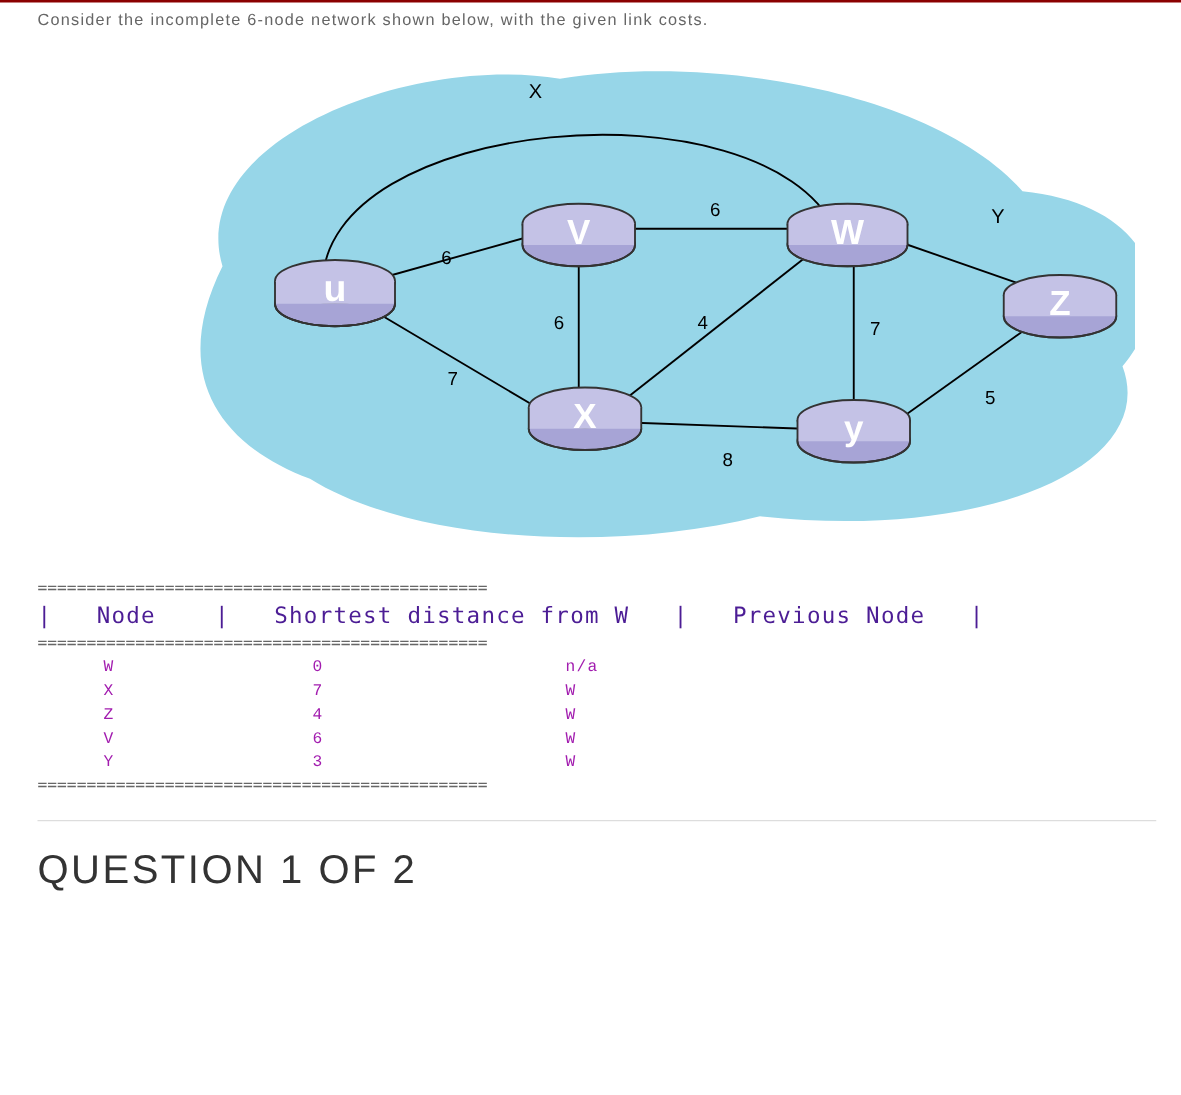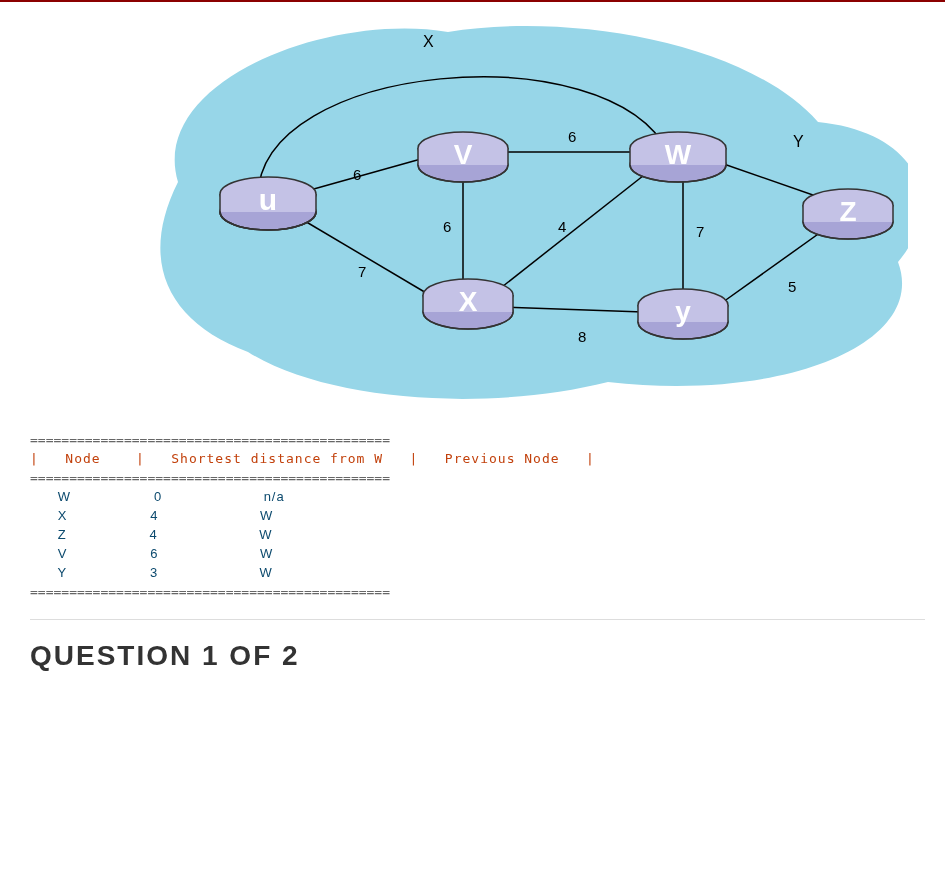--- a/index.html
+++ b/index.html
@@ -34,61 +34,62 @@
   }
   .divider {
     color: #666;
     font-family: Verdana, monospace;
     font-size: 13px;
     letter-spacing: 0px;
     margin: 2px 0;
     white-space: pre;
   }
   .table-header {
-    color: #c2410c;
+    color: #4c1d95;
     font-family: Verdana, monospace;
-    font-size: 13px;
+    font-size: 18px;
     white-space: pre;
     letter-spacing: 1px;
     margin: 4px 0;
   }
   .table-row {
-    color: #0c4a6e;
-    font-family: Liberation Sans, sans-serif;
+    color: #a21caf;
+    font-family: Liberation Mono, monospace;
     font-size: 13px;
     white-space: pre;
     margin: 4px 0;
     letter-spacing: 1px;
   }
   .question-sep {
     height: 1px;
     background: #ddd;
     margin: 20px 0;
   }
   .question-heading {
     font-family: Arial, Helvetica, sans-serif;
-    font-weight: 700;
-    font-size: 28px;
+    font-weight: 400;
+    font-size: 32px;
     letter-spacing: 2px;
     color: #333;
     margin: 20px 0 2px 0;
   }
   .question-text {
     color: #666;
     font-size: 13px;
     letter-spacing: 0.5px;
     line-height: 1.6;
     max-width: 700px;
   }
 </style>
 </head>
 <body>
 
 <div class="container">
 
+  <p class="intro">Consider the incomplete 6-node network shown below, with the given link costs.</p>
 
   <div class="diagram-wrap">
     <svg width="860" height="420" viewBox="0 0 860 420">
 
       <path d="M 130 180
                C 100 80, 280 10, 400 30
                C 520 10, 700 40, 770 120
                C 870 130, 900 200, 850 260
                C 880 340, 740 400, 560 380
                C 440 410, 280 400, 200 350
@@ -186,21 +187,21 @@
       <text x="740" y="290" font-family="Arial" font-size="15" fill="#000">5</text>
       <text x="745" y="145" font-family="Arial" font-size="16" fill="#000">Y</text>
     </svg>
   </div>
 
   <div class="divider">==============================================</div>
   <div class="table-header">|   Node    |   Shortest distance from W   |   Previous Node   |</div>
   <div class="divider">==============================================</div>
   <div id="tbody">
       <div class="table-row">      W                  0                      n/a</div>
-      <div class="table-row">      X                  4                      W</div>
+      <div class="table-row">      X                  7                      W</div>
       <div class="table-row">      Z                  4                      W</div>
       <div class="table-row">      V                  6                      W</div>
       <div class="table-row">      Y                  3                      W</div>
     </div>
   <div class="divider">==============================================</div>
 
   <div class="question-sep"></div>
 
   <h2 class="question-heading">QUESTION 1 OF 2</h2>
 

